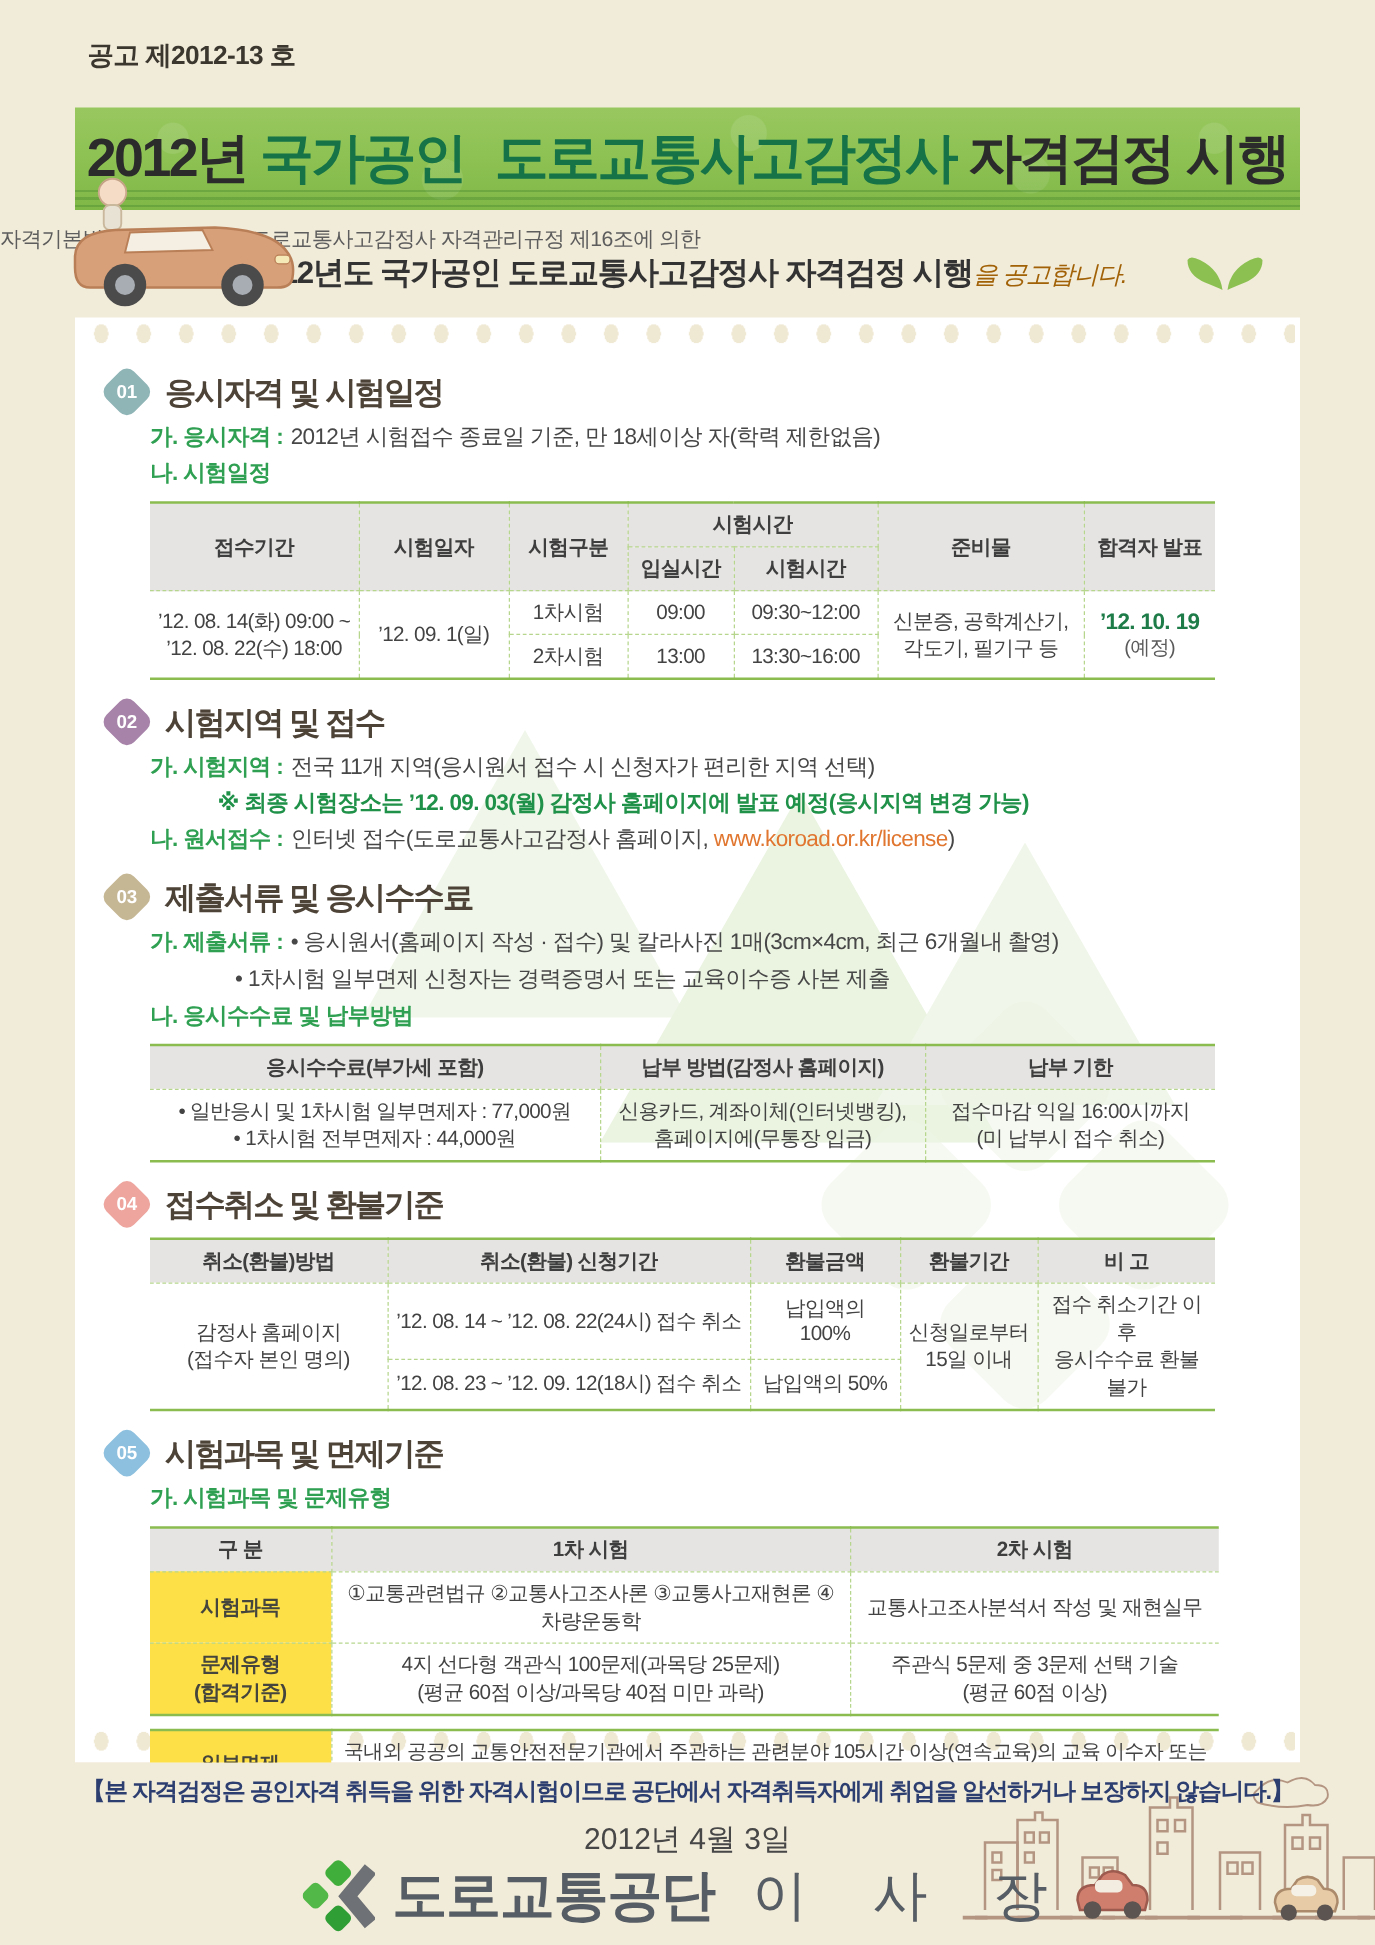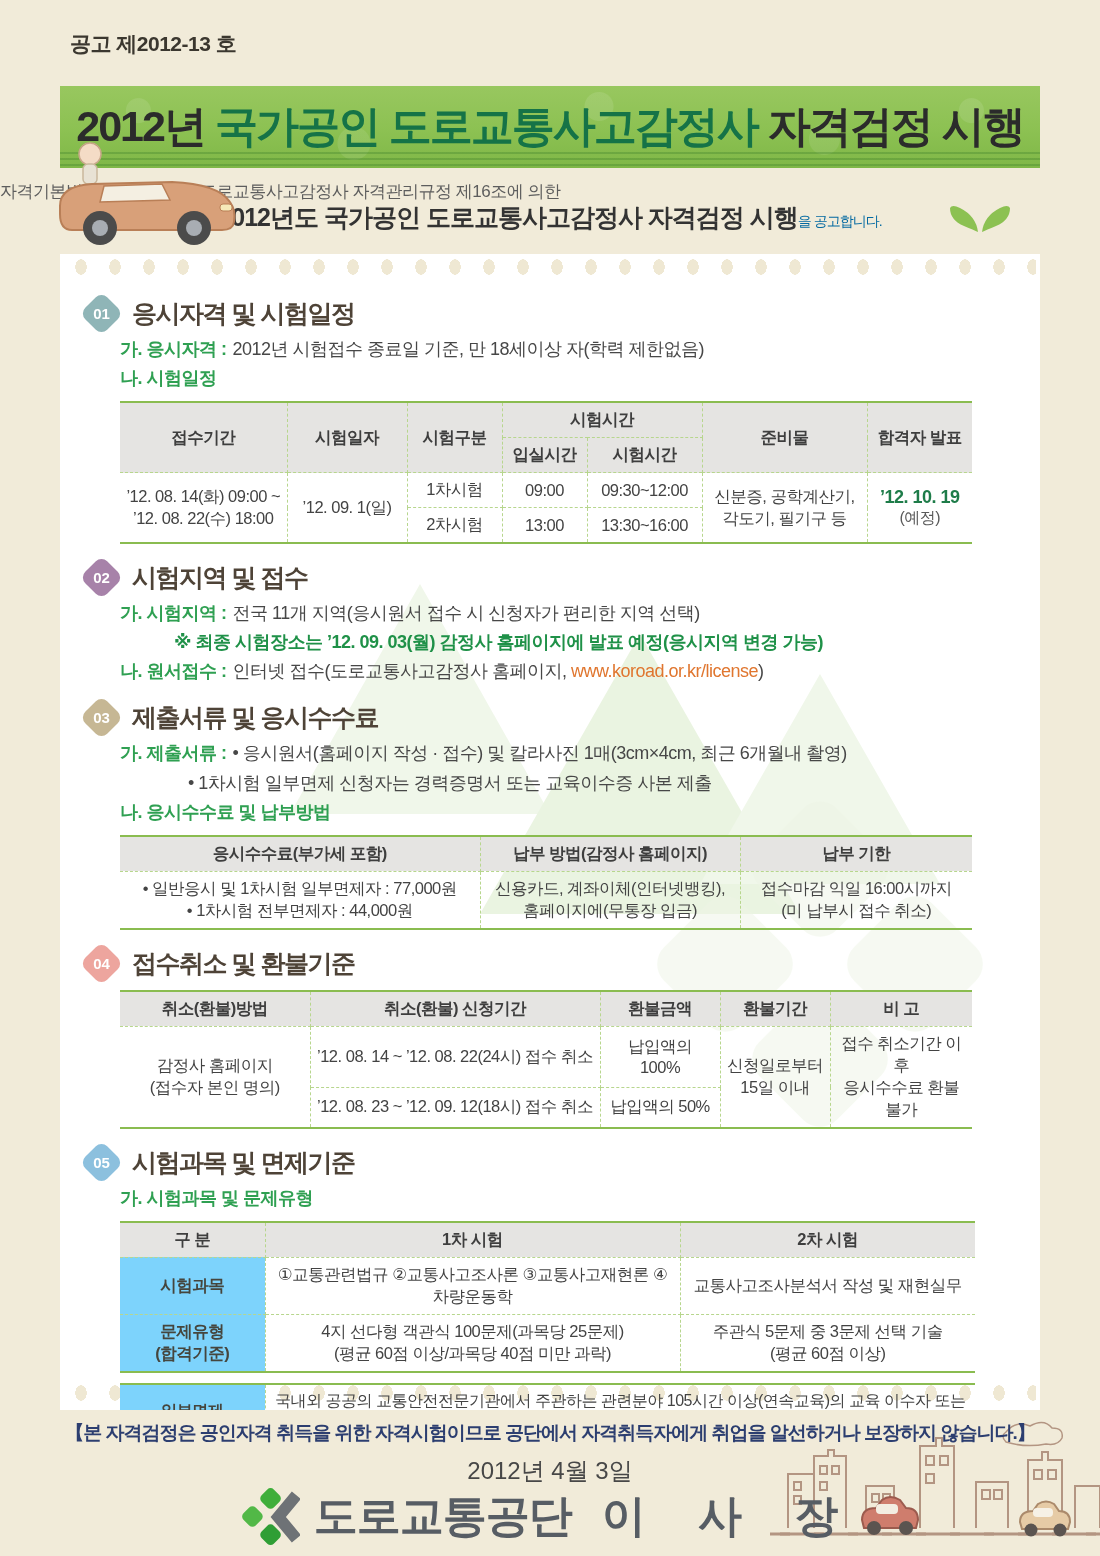--- a/index.html
+++ b/index.html
@@ -22,24 +22,24 @@
     background-image:
       radial-gradient(circle at 8% 30%, rgba(255,255,255,.10) 12px, transparent 13px),
       radial-gradient(circle at 30% 70%, rgba(255,255,255,.09) 16px, transparent 17px),
       radial-gradient(circle at 55% 25%, rgba(255,255,255,.10) 14px, transparent 15px),
       radial-gradient(circle at 78% 65%, rgba(255,255,255,.09) 15px, transparent 16px),
       radial-gradient(circle at 93% 30%, rgba(255,255,255,.10) 12px, transparent 13px);
   }
   .banner .stripes{ position:absolute; left:0; right:0; bottom:0; height:16px;
     background:repeating-linear-gradient(180deg, rgba(47,115,35,.28) 0 2px, transparent 2px 6px); }
   .banner-title { position:relative; z-index:2; font-size:43px; font-weight:bold; letter-spacing:-2px; color:#2b2b2b; white-space:nowrap; }
-  .banner-title .green { color:#157347; }
+  .banner-title .green { color:#157347;font-family:Liberation Mono, monospace; }
   .subtitle1 { position:absolute; top:180px; left:0; right:0; text-align:left; font-size:17px; color:#5d5d5d; letter-spacing:-0.5px; }
   .subtitle2 { position:absolute; top:201px; left:0; right:0; text-align:center; font-size:25px; font-weight:bold; color:#333; letter-spacing:-1px; }
-  .subtitle2 .tail { font-size:14px; font-weight:normal; color:#0369a1; }
+  .subtitle2 .tail { font-size:20px; font-weight:normal; color:#a16207;font-style:italic; }
   .car-art { position:absolute; left:52px; top:128px; z-index:3; }
   .sprout-art { position:absolute; left:948px; top:190px; z-index:3; }
 
   
   .content { position:absolute; top:254px; left:60px; width:980px; bottom:146px;
     background:#ffffff; overflow:hidden; }
   .dots { height:26px; margin:0 4px;
     background-image:radial-gradient(ellipse 8px 11px at center, #efe8d3 70%, rgba(0,0,0,0) 71%);
     background-size:34px 26px; background-repeat:repeat-x; background-position:0 50%; }
   .dots-bottom { position:absolute; left:4px; right:4px; bottom:4px; height:26px;
@@ -77,31 +77,31 @@
   table.gtable { border-collapse:collapse; margin:10px 0 4px 60px; table-layout:fixed;
     border-top:2px solid #8abc50; border-bottom:2px solid #8abc50;
     font-size:16.5px; color:#434343; letter-spacing:-0.5px; }
   .gtable th, .gtable td { border:1px dashed #b7d68d; text-align:center; vertical-align:middle; padding:6px 6px; }
   .gtable th { background:#e5e4e2; font-weight:bold; color:#3e3e3e; }
   .gtable tr > *:first-child { border-left:none; }
   .gtable tr > *:last-child { border-right:none; }
   .gtable thead tr:first-child > * { border-top:none; }
   .gtable tbody tr:last-child > * { border-bottom:none; }
   .cell-left { text-align:left; padding-left:14px; }
-  .label-green { background:#7dd3fc; font-weight:bold; color:#45453d; }
+  .label-green { background:#fde047; font-weight:bold; color:#45453d; }
   .announce { color:#1e7c49; font-weight:bold; font-size:18px; }
   .announce-note { color:#5a5a5a; font-size:16px; font-weight:normal; }
 
   
   .footer { position:absolute; left:0; right:0; bottom:0; height:146px; background:#f1ebd9; }
   .disclaimer { text-align:center; padding-top:10px; font-size:19px; font-weight:bold; color:#2c3e70; letter-spacing:-1px; position:relative; z-index:2; }
   .f-date { text-align:center; margin-top:9px; font-size:24px; color:#474747; letter-spacing:0; position:relative; z-index:2; }
   .org-row { display:flex; justify-content:center; align-items:center; gap:14px; margin-top:0; position:relative; z-index:2; }
   .org-name { font-size:44px; font-weight:bold; color:#575d64; letter-spacing:-1px; }
-  .org-title { font-size:44px; font-weight:bold; color:#575d64; letter-spacing:20px; margin-left:16px;text-align:center; }
+  .org-title { font-size:44px; font-weight:normal; color:#575d64; letter-spacing:20px; margin-left:16px;text-align:center; }
   .city-art { position:absolute; right:0; bottom:0; z-index:1; }
 </style>
 </head>
 <body>
 
 <div class="page">
 
   <div class="header">
     <div class="notice-no">공고 제2012-13 호</div>
 

